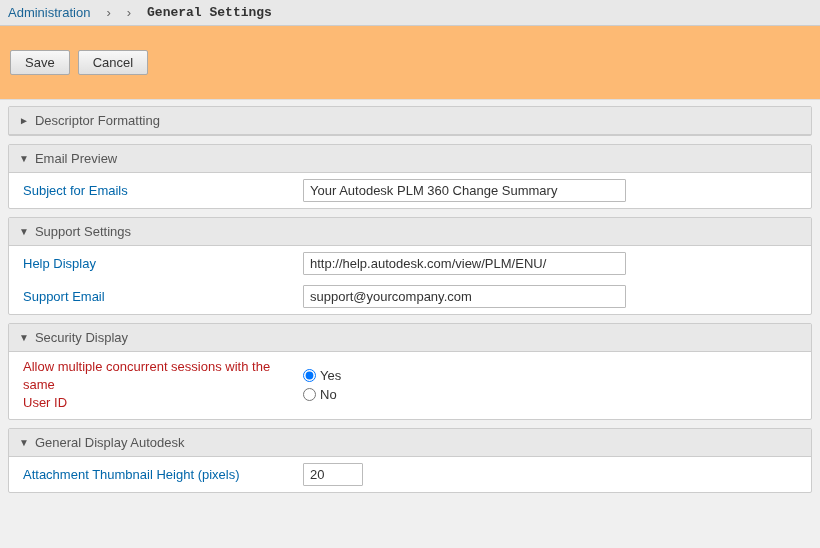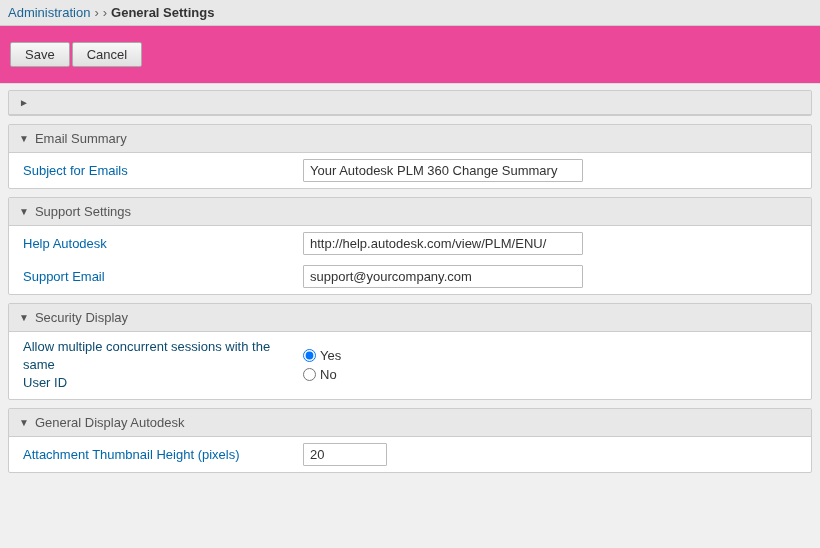--- a/index.html
+++ b/index.html
@@ -12,35 +12,35 @@
       height: 548px;
       overflow: hidden;
     }
     .breadcrumb {
       background: #e8e8e8;
       border-bottom: 1px solid #ccc;
       padding: 5px 8px;
       font-size: 13px;
       display: flex;
       align-items: center;
-      gap: 4px;
+      gap: 16px;
     }
     .breadcrumb a {
       color: #1a6496;
       text-decoration: none;
       cursor: pointer;
     }
     .breadcrumb .separator { color: #666; }
-    .breadcrumb .current { font-weight: bold; color: #333; }
+    .breadcrumb .current { font-weight: bold; color: #333; font-family: Liberation Mono, monospace; }
     .toolbar {
-      padding: 16px 10px;
-      background: #ec4899;
+      padding: 24px 10px;
+      background: #fdba74;
       border-bottom: 1px solid #ddd;
       display: flex;
-      gap: 2px;
+      gap: 8px;
     }
     button.btn {
       padding: 4px 14px;
       border: 1px solid #aaa;
       background: linear-gradient(to bottom, #f8f8f8, #e0e0e0);
       cursor: pointer;
       font-size: 13px;
       color: #333;
       border-radius: 2px;
     }
@@ -88,37 +88,37 @@
     }
     .form-input input[type="text"] {
       border: 1px solid #bbb;
       padding: 3px 6px;
       font-size: 13px;
       color: #333;
       background: #fff;
       outline: none;
       border-radius: 1px;
     }
-    .input-wide { width: 280px; }
-    .input-small { width: 84px; }
+    .input-wide { width: 323px; }
+    .input-small { width: 60px; }
     .radio-group {
       display: flex;
       flex-direction: column;
       gap: 4px;
       justify-content: center;
     }
     .radio-row {
       display: flex;
       align-items: center;
       gap: 4px;
     }
     .radio-row input[type="radio"] { cursor: pointer; }
     .radio-label { font-size: 13px; color: #333; }
     .multi-label {
-      color: #0c4a6e;
+      color: #b91c1c;
       font-size: 13px;
       line-height: 1.4;
     }
   </style>
 </head>
 <body>
 
 <div>
   <div class="breadcrumb">
     <a>Administration</a>
@@ -131,46 +131,47 @@
 <div class="toolbar">
   <button class="btn">Save</button>
   <button class="btn">Cancel</button>
 </div>
 
 <div class="content">
 
   <div class="section">
     <div class="section-header">
       <span class="arrow">►</span>
-    </div>
-  </div>
-
-  <div class="section">
-    <div class="section-header">
-      <span class="arrow">▼</span>
-      <span>Email Summary</span>
+      <span>Descriptor Formatting</span>
+    </div>
+  </div>
+
+  <div class="section">
+    <div class="section-header">
+      <span class="arrow">▼</span>
+      <span>Email Preview</span>
     </div>
     <div class="section-body">
       <div class="form-row">
         <div class="form-label">Subject for Emails</div>
         <div class="form-input">
           <input type="text" class="input-wide" value="Your Autodesk PLM 360 Change Summary" style="">
         </div>
       </div>
     </div>
   </div>
 
   <div class="section">
     <div class="section-header">
       <span class="arrow">▼</span>
       <span>Support Settings</span>
     </div>
     <div class="section-body">
       <div class="form-row">
-        <div class="form-label">Help Autodesk</div>
+        <div class="form-label">Help Display</div>
         <div class="form-input">
           <input type="text" class="input-wide" value="http://help.autodesk.com/view/PLM/ENU/" style="">
         </div>
       </div>
       <div class="form-row">
         <div class="form-label">Support Email</div>
         <div class="form-input">
           <input type="text" class="input-wide" value="support@yourcompany.com" style="">
         </div>
       </div>

